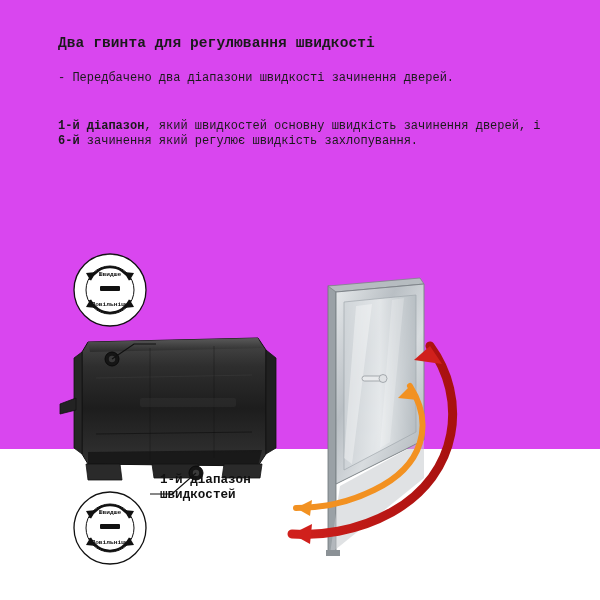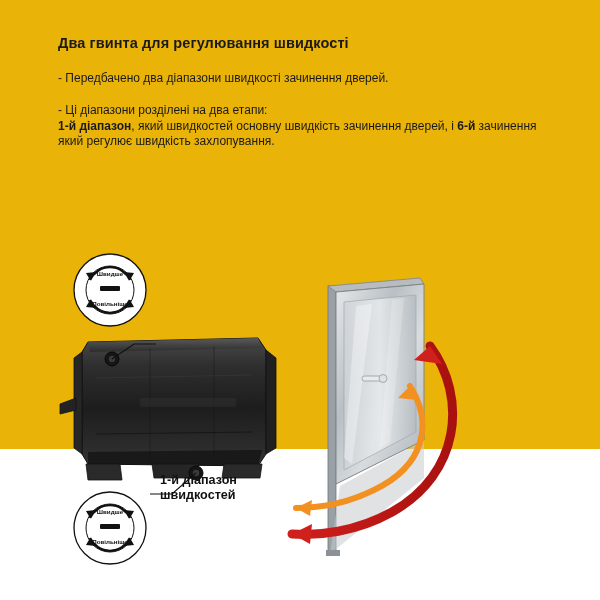--- a/index.html
+++ b/index.html
@@ -13,21 +13,22 @@
     position: relative;
     font-family: "Liberation Sans", sans-serif;
     color: #1a1a1a;
     overflow: hidden;
   }
   .page {
     position: absolute;
     left: 0; top: 0;
     width: 600px;
     height: 449px;
-    background: #eab308;
+    background: #d946ef;
+    font-family: Liberation Mono, monospace;
   }
 
   
   .text-block {
     position: absolute;
     left: 58px;
     top: 34px;
     width: 496px;
   }
   .heading {
@@ -75,21 +76,21 @@
 <body>
 
 <div class="page">
 
   <div class="text-block">
     <h1 class="heading">Два гвинта для регулювання швидкості</h1>
 
     <p class="para">- Передбачено два діапазони швидкості зачинення дверей.</p>
 
     <p class="para tight">
-      <span>- Ці діапазони розділені на два етапи:</span><br>
+      <br>
       <b>1-й діапазон</b><span>, який швидкостей основну швидкість зачинення дверей, і </span><b>6-й</b><span> зачинення який регулює швидкість захлопування.</span>
     </p>
 
   </div>
 
   <div class="illus">
 
     <svg width="600" height="372" viewBox="0 0 600 372" xmlns="http://www.w3.org/2000/svg">
 
       <defs>

